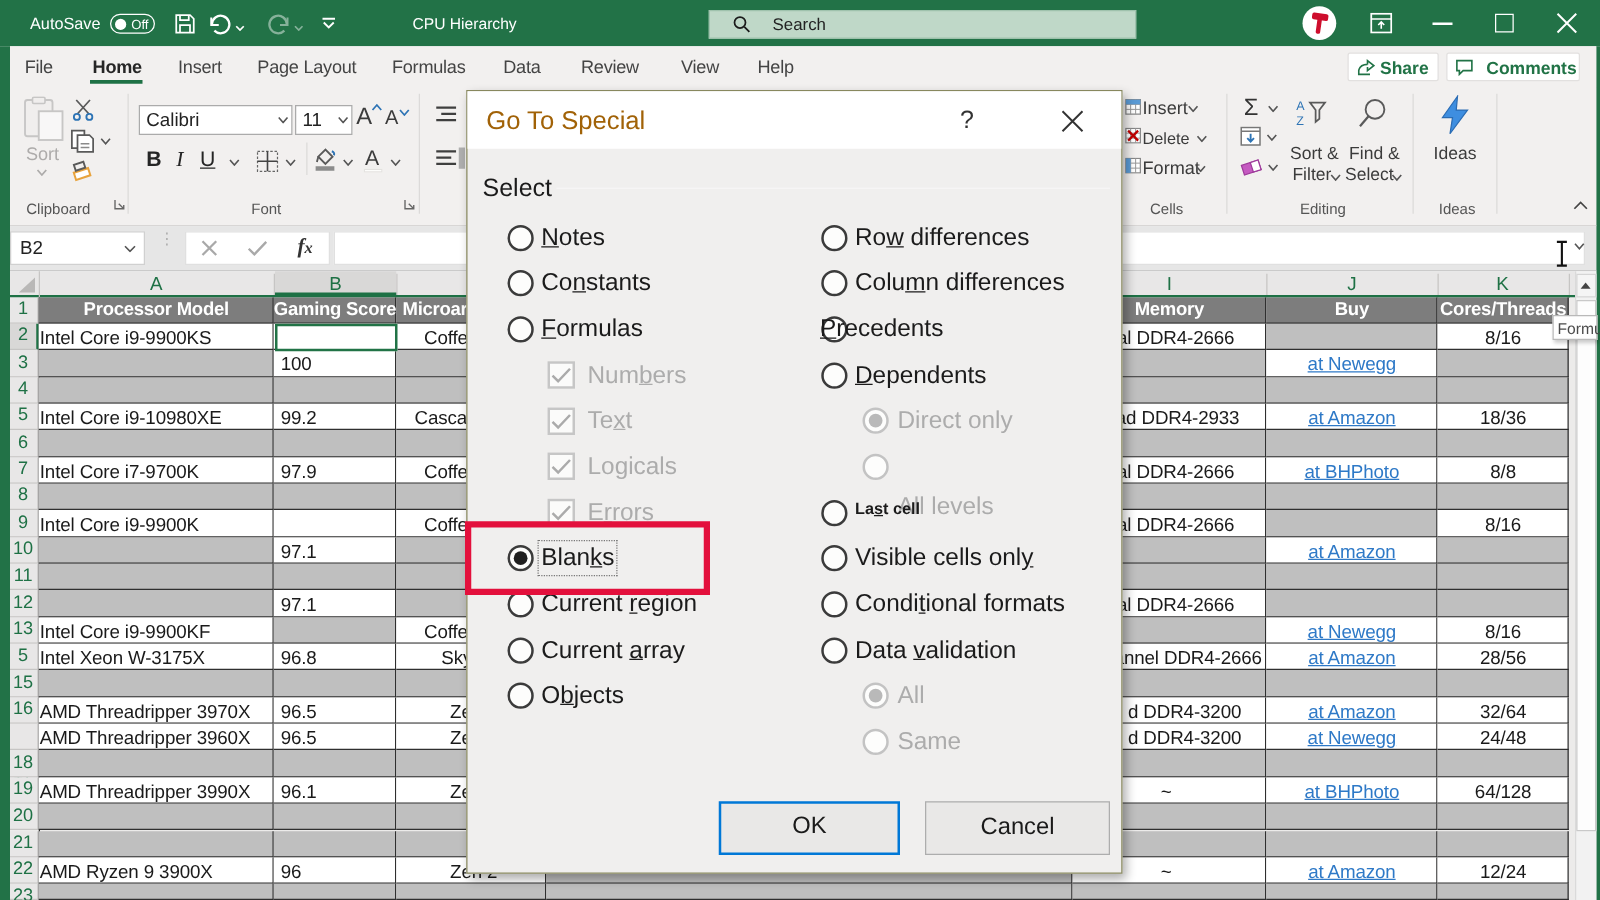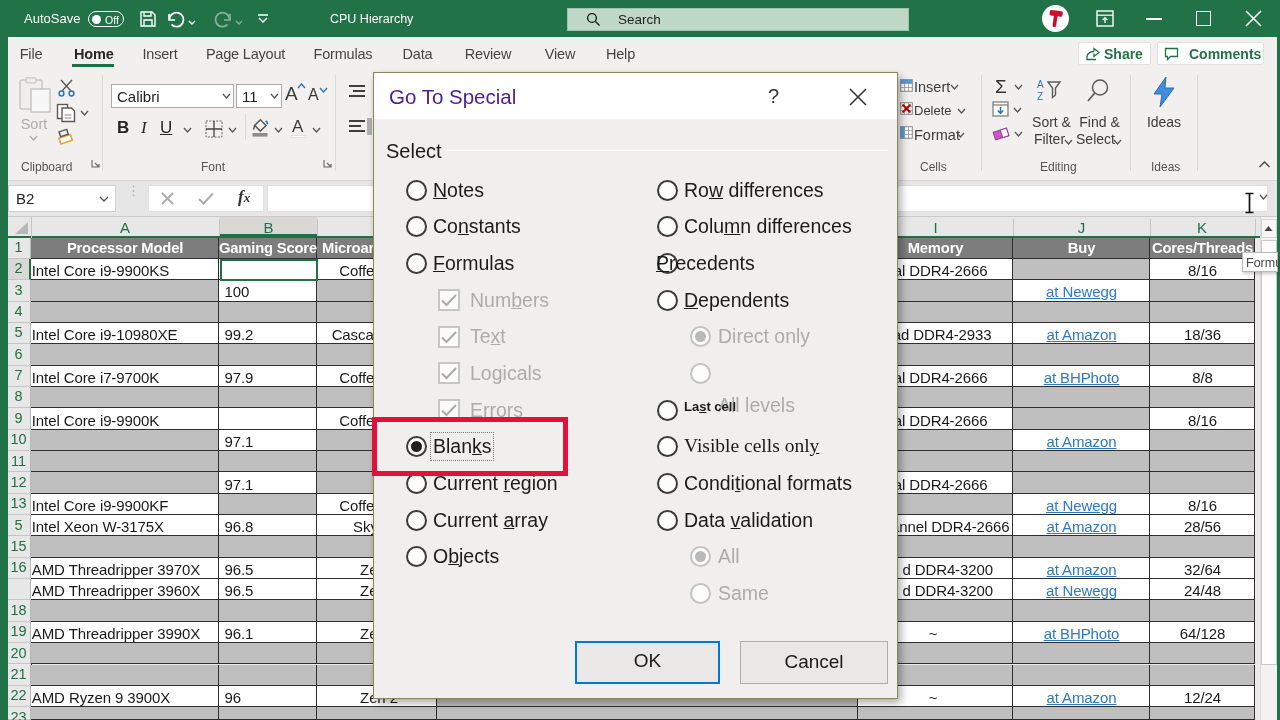--- a/index.html
+++ b/index.html
@@ -574,21 +574,21 @@
 <div class="abs" style="left:219.5px;top:259.35px;width:98px;height:21.35px;border:2px solid #217346;background:#fff;"></div>
 <div class="abs" style="left:1256px;top:238px;width:4px;height:482px;background:#ECEBEA;"></div>
 <div class="abs" style="left:1260px;top:217px;width:17px;height:503px;background:#F2F2F2;border-left:1px solid #DADADA;"></div>
 <div class="abs" style="left:1260.5px;top:219px;width:16px;height:19px;background:#F5F5F5;border:1px solid #D5D5D5;"></div>
 <svg class="abs" style="left:1264px;top:225px" width="9" height="7" viewBox="0 0 9 7">
     <path d="M4.5 1 L8.5 6 H0.5 z" fill="#444"></path>
   </svg>
 <div class="abs" style="left:1260.5px;top:240px;width:16px;height:425px;background:#FDFDFD;border:1px solid #C9C9C9;"></div>
 <div class="abs" style="left:373px;top:72px;width:525px;height:627px;background:#F0EFEE;border:1px solid #88885E;box-shadow:3px 4px 8px rgba(0,0,0,0.33);"></div>
 <div class="abs" style="left:374px;top:73px;width:523px;height:46px;background:#FFFFFF;"></div>
-<div class="abs" style="left:389px;top:85px;color:#4c1d95;font-size:20.5px;">Go To Special</div>
+<div class="abs" style="left:389px;top:85px;color:#a16207;font-size:20.5px;">Go To Special</div>
 <div class="abs" style="left:768px;top:85px;color:#333;font-size:20px;">?</div>
 <svg class="abs" style="left:848px;top:87px" width="20" height="20" viewBox="0 0 20 20">
     <path d="M2 2 L18 18 M18 2 L2 18" stroke="#333" stroke-width="1.6"></path>
   </svg>
 <div class="abs" style="left:386px;top:140px;color:#1b1b1b;font-size:20px;">Select</div>
 <div class="abs" style="left:445px;top:150px;width:443px;height:1px;background:#DFDEDD;border-bottom:1px solid #FBFBFB;"></div>
 <div class="abs" style="left:405.5px;top:179.5px;width:21px;height:21px;border:2px solid #3B3B3B;border-radius:50%;background:#FDFDFC;"></div>
 <div class="abs tt" style="left:433px;top:178.5px;color:#1B1B1B;font-size:19.5px;"><u>N</u>otes</div>
 <div class="abs" style="left:405.5px;top:216.18px;width:21px;height:21px;border:2px solid #3B3B3B;border-radius:50%;background:#FDFDFC;"></div>
 <div class="abs tt" style="left:433px;top:215.18px;color:#1B1B1B;font-size:19.5px;">Co<u>n</u>stants</div>
@@ -632,21 +632,21 @@
 <div class="abs" style="left:656.5px;top:289.53999999999996px;width:21px;height:21px;border:2px solid #3B3B3B;border-radius:50%;background:#FDFDFC;"></div>
 <div class="abs tt" style="left:684px;top:288.53999999999996px;color:#1B1B1B;font-size:19.5px;"><u>D</u>ependents</div>
 <div class="abs" style="left:689.5px;top:326.22px;width:21px;height:21px;border:2px solid #C3C3C3;border-radius:50%;background:#FDFDFC;"></div>
 <div class="abs" style="left:694.5px;top:331.22px;width:11px;height:11px;border-radius:50%;background:#B9B9B9;"></div>
 <div class="abs tt" style="left:718px;top:325.22px;color:#ACACAC;font-size:19.5px;">Direct only</div>
 <div class="abs" style="left:689.5px;top:362.9px;width:21px;height:21px;border:2px solid #C3C3C3;border-radius:50%;background:#FDFDFC;"></div>
 <div class="abs tt" style="left:718px;top:361.9px;color:#ACACAC;font-size:19.5px;margin-top:32px;">All levels</div>
 <div class="abs" style="left:656.5px;top:399.58px;width:21px;height:21px;border:2px solid #3B3B3B;border-radius:50%;background:#FDFDFC;"></div>
 <div class="abs tt" style="left:684px;top:398.58px;color:#1B1B1B;font-size:13px;font-weight:bold;">La<u>s</u>t cell</div>
 <div class="abs" style="left:656.5px;top:436.26px;width:21px;height:21px;border:2px solid #3B3B3B;border-radius:50%;background:#FDFDFC;"></div>
-<div class="abs tt" style="left:684px;top:435.26px;color:#1B1B1B;font-size:19.5px;font-family:Liberation Serif, serif;">Visible cells onl<u>y</u></div>
+<div class="abs tt" style="left:684px;top:435.26px;color:#1B1B1B;font-size:19.5px;">Visible cells onl<u>y</u></div>
 <div class="abs" style="left:656.5px;top:472.94px;width:21px;height:21px;border:2px solid #3B3B3B;border-radius:50%;background:#FDFDFC;"></div>
 <div class="abs tt" style="left:684px;top:471.94px;color:#1B1B1B;font-size:19.5px;">Condi<u>t</u>ional formats</div>
 <div class="abs" style="left:656.5px;top:509.62px;width:21px;height:21px;border:2px solid #3B3B3B;border-radius:50%;background:#FDFDFC;"></div>
 <div class="abs tt" style="left:684px;top:508.62px;color:#1B1B1B;font-size:19.5px;">Data <u>v</u>alidation</div>
 <div class="abs" style="left:689.5px;top:546.3px;width:21px;height:21px;border:2px solid #C3C3C3;border-radius:50%;background:#FDFDFC;"></div>
 <div class="abs" style="left:694.5px;top:551.3px;width:11px;height:11px;border-radius:50%;background:#B9B9B9;"></div>
 <div class="abs tt" style="left:718px;top:545.3px;color:#ACACAC;font-size:19.5px;">All</div>
 <div class="abs" style="left:689.5px;top:582.98px;width:21px;height:21px;border:2px solid #C3C3C3;border-radius:50%;background:#FDFDFC;"></div>
 <div class="abs tt" style="left:718px;top:581.98px;color:#ACACAC;font-size:19.5px;">Same</div>
 <div class="abs" style="left:429.5px;top:432.26px;width:64px;height:29px;border:1px dotted #777;"></div>

